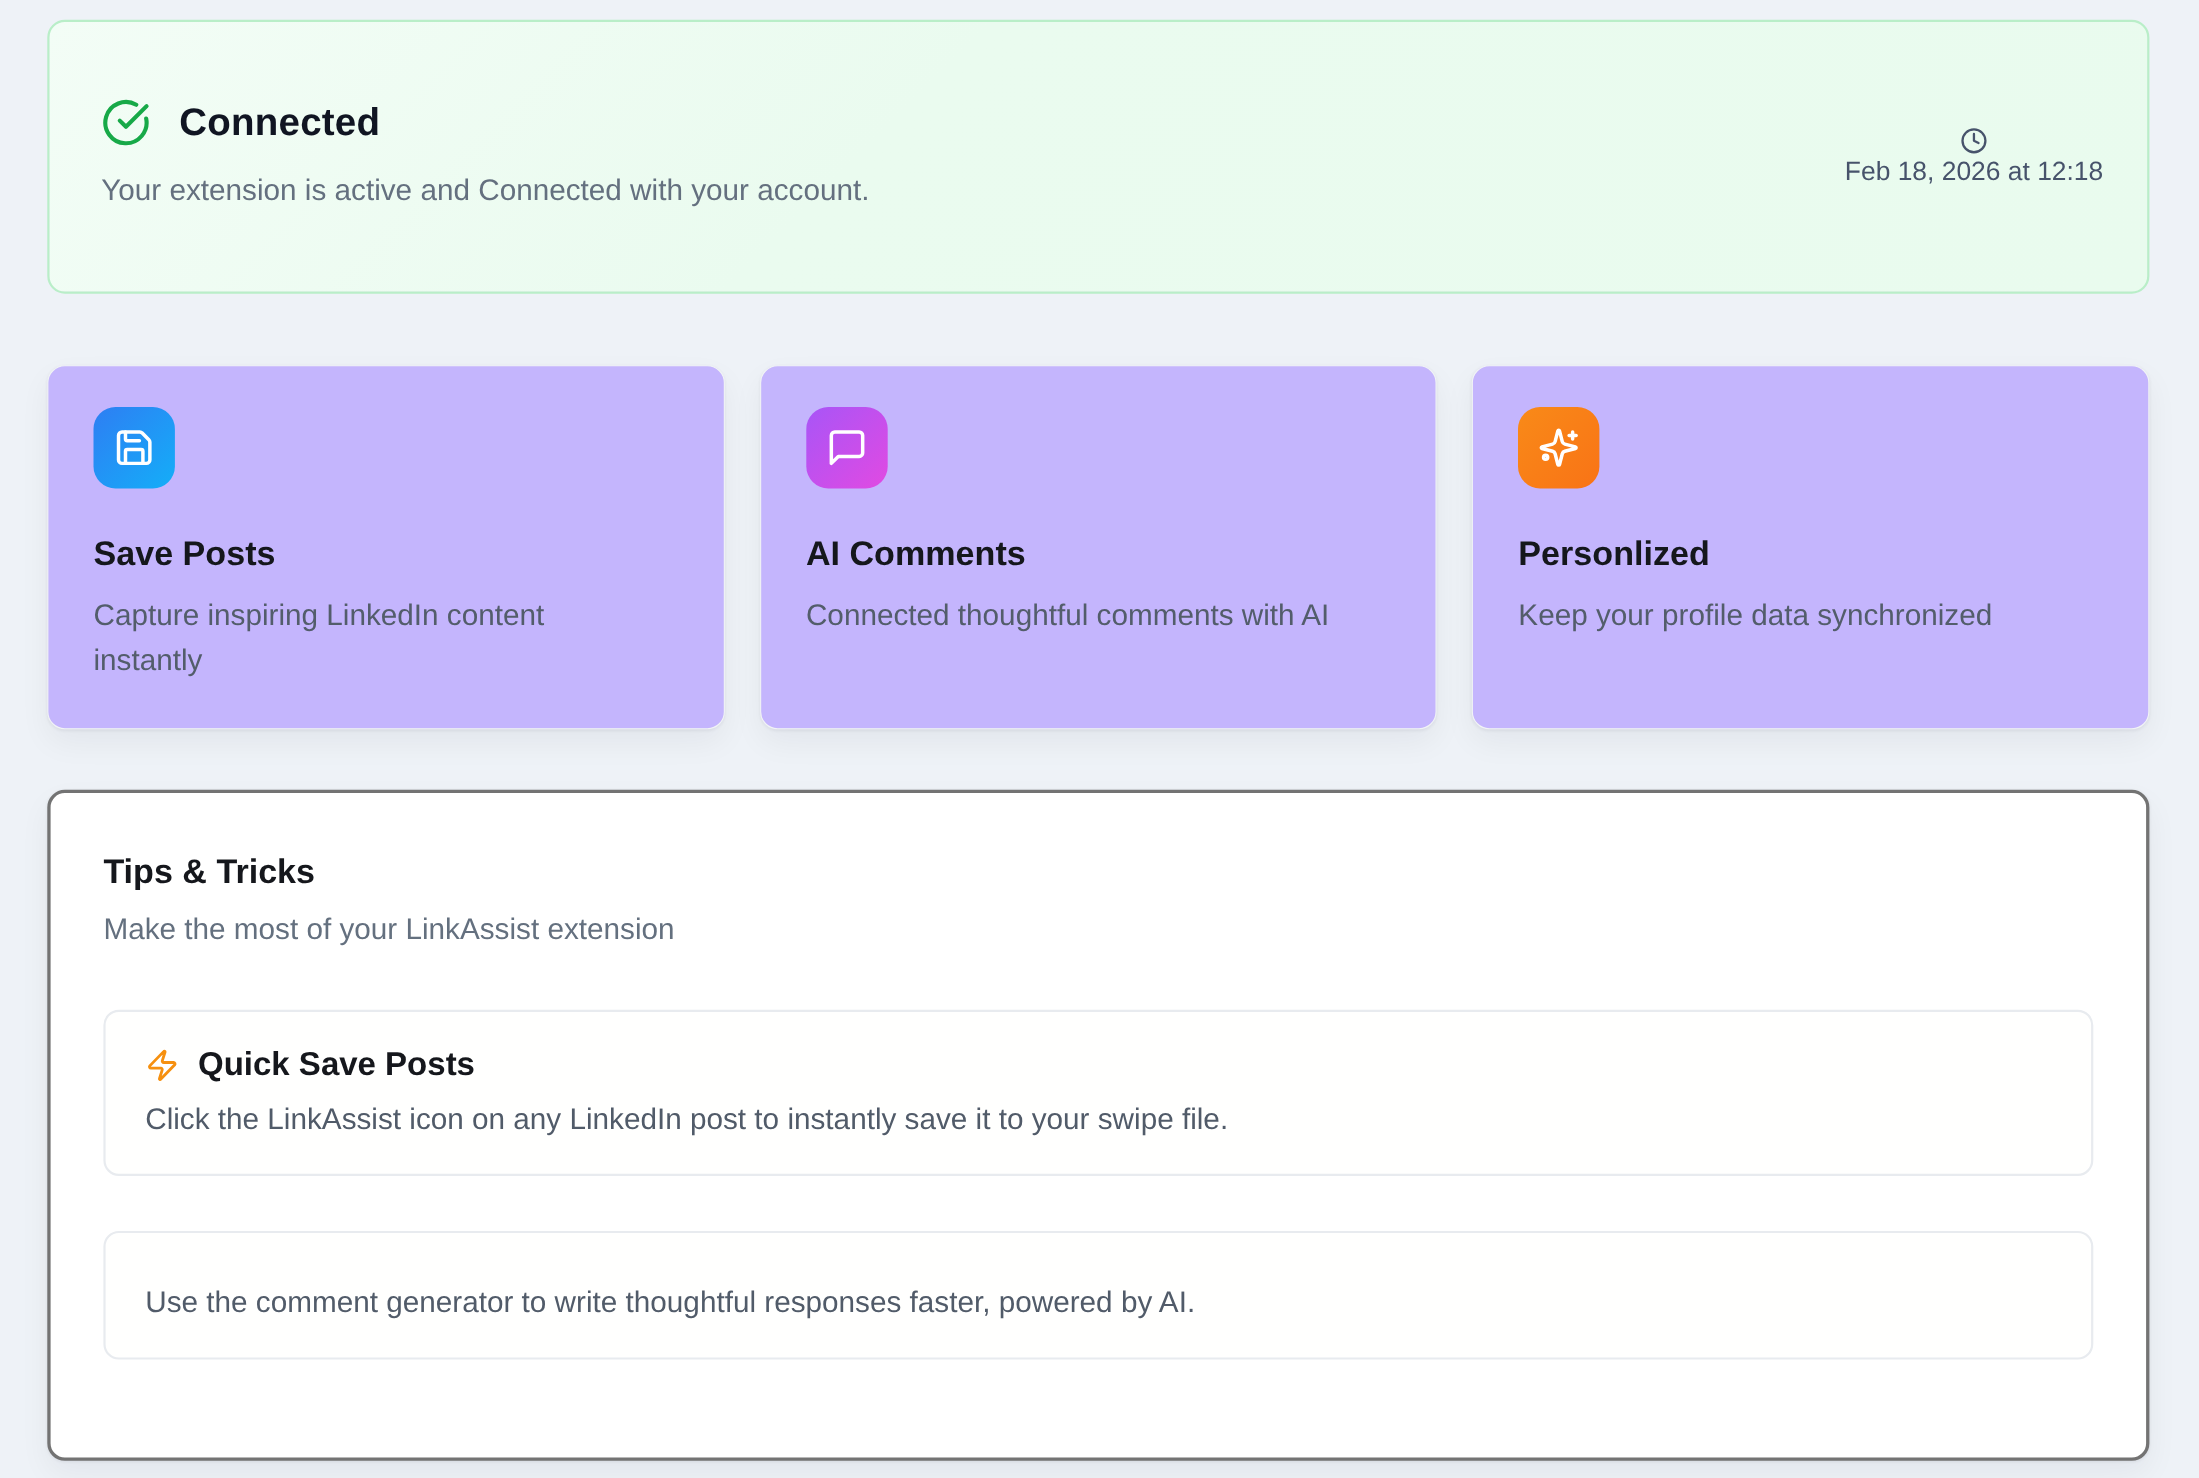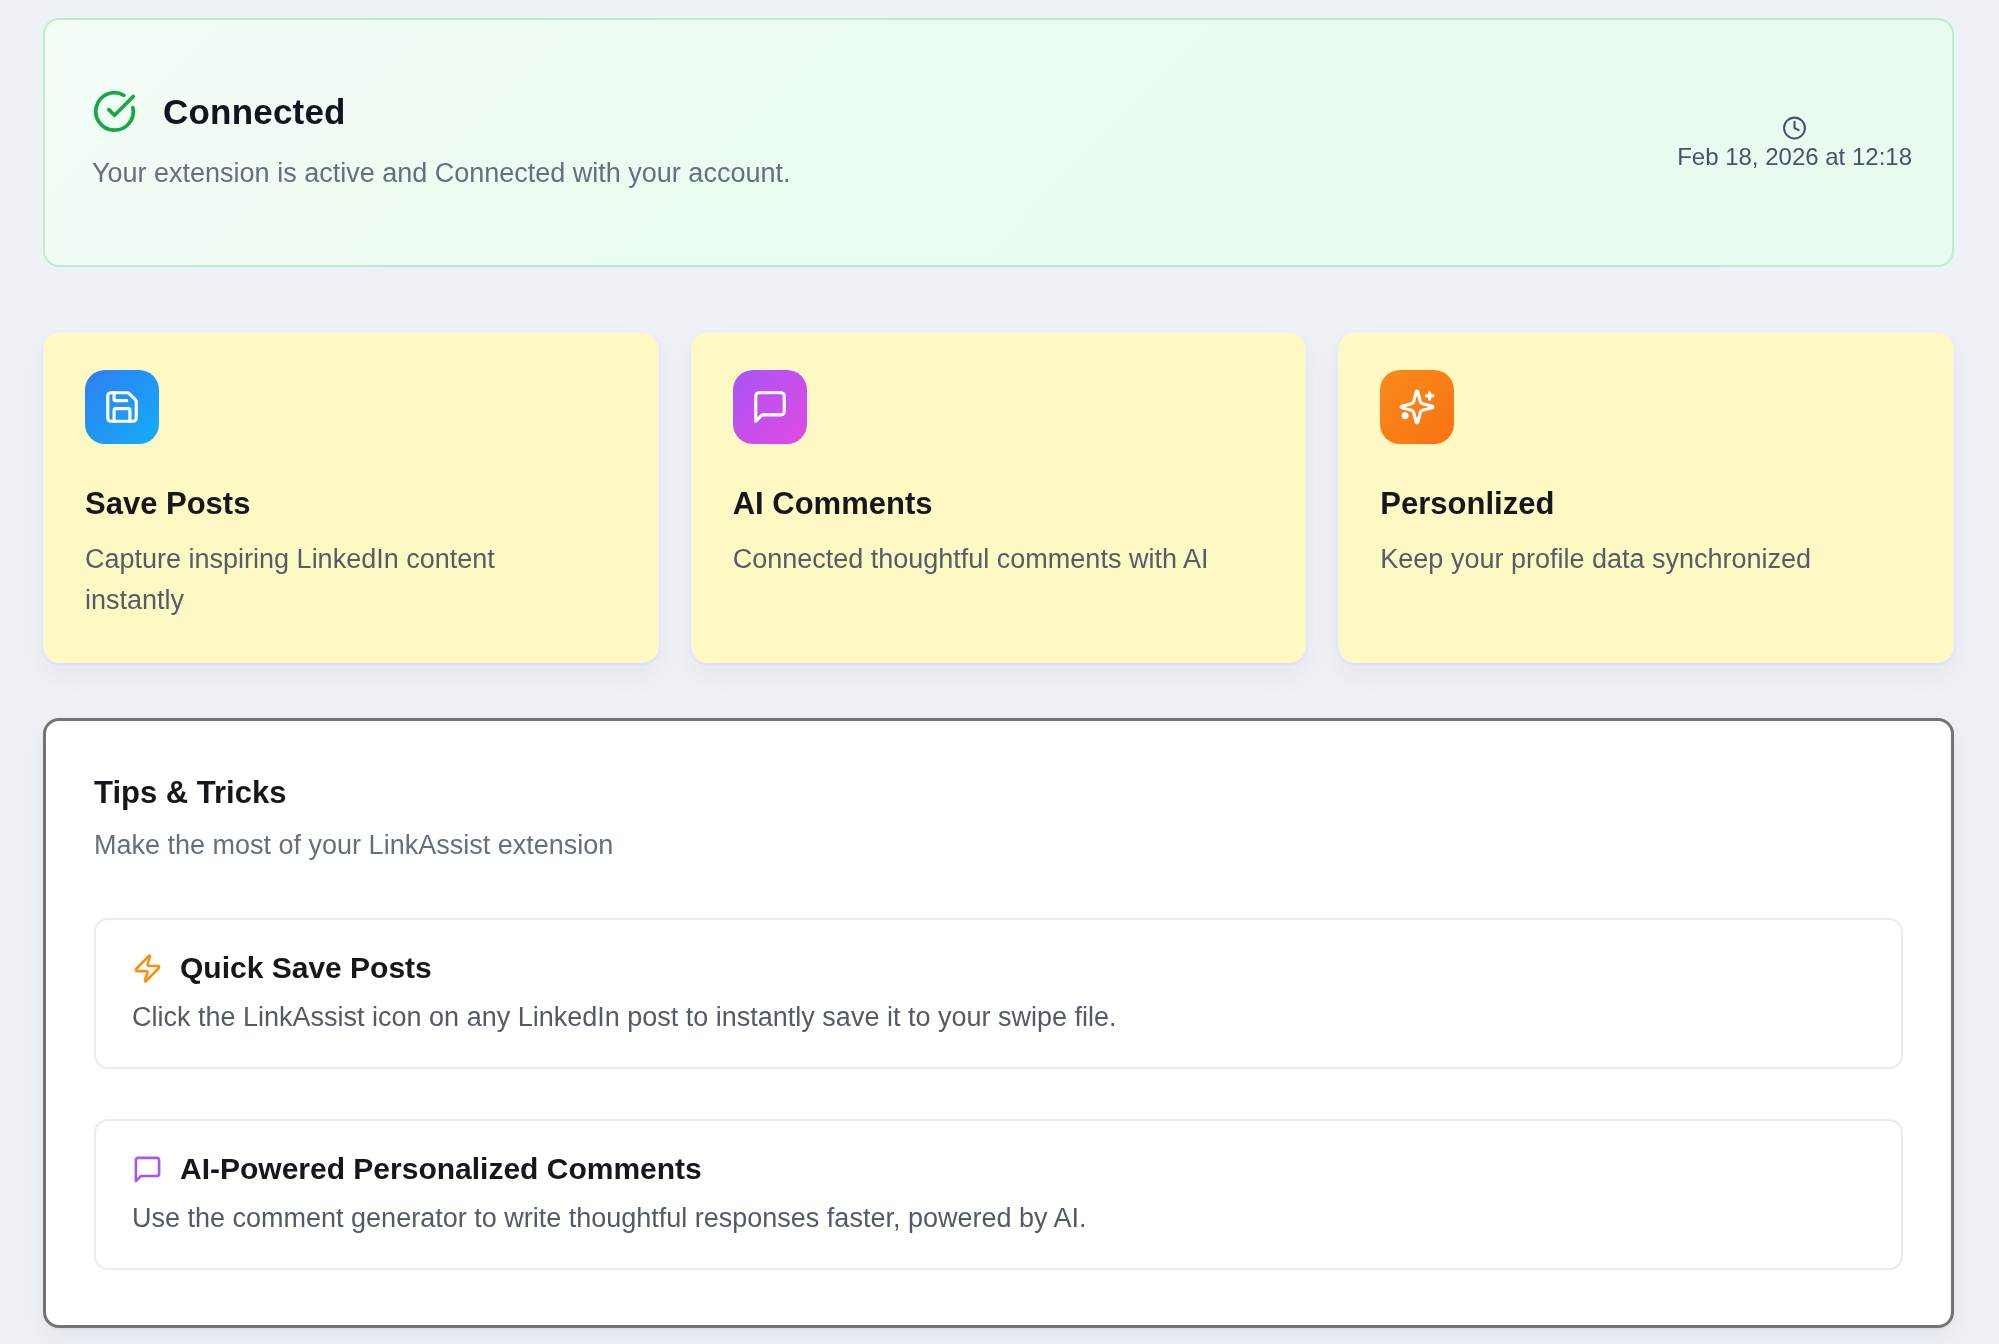--- a/index.html
+++ b/index.html
@@ -48,21 +48,21 @@
 
   
   .cards-row {
     margin-top:65px;
     display:grid;
     grid-template-columns:repeat(3, 1fr);
     gap:32px;
   }
   .feature-card {
     height:331px;
-    background:#fef9c3;
+    background:#c4b5fd;
     border:1px solid #f1f3f6;
     border-radius:16px;
     padding:37px 41px;
     box-shadow:0 1px 3px rgba(16,24,40,.06), 0 12px 28px rgba(16,24,40,.05);
   }
   .icon-tile {
     width:74px; height:74px;
     border-radius:20px;
     display:flex; align-items:center; justify-content:center;
   }
@@ -181,25 +181,17 @@
           <svg width="31" height="31" viewBox="0 0 24 24" fill="none" stroke="#f6900f" stroke-width="2" stroke-linecap="round" stroke-linejoin="round">
             <path d="M4 14a1 1 0 0 1-.78-1.63l9.9-10.2a.5.5 0 0 1 .86.46l-1.92 6.02A1 1 0 0 0 13 10h7a1 1 0 0 1 .78 1.63l-9.9 10.2a.5.5 0 0 1-.86-.46l1.92-6.02A1 1 0 0 0 11 14z"></path>
           </svg>
         </span>
         <h3 class="tip-title">Quick Save Posts</h3>
       </div>
       <p class="tip-desc">Click the LinkAssist icon on any LinkedIn post to instantly save it to your swipe file.</p>
     </article>
 
     <article class="tip-item second">
-      <div class="tip-head">
-        <span>
-          <svg width="31" height="31" viewBox="0 0 24 24" fill="none" stroke="#a855f7" stroke-width="2" stroke-linecap="round" stroke-linejoin="round">
-            <path d="M21 15a2 2 0 0 1-2 2H7l-4 4V5a2 2 0 0 1 2-2h14a2 2 0 0 1 2 2z"></path>
-          </svg>
-        </span>
-        <h3 class="tip-title">AI-Powered Personalized Comments</h3>
-      </div>
       <p class="tip-desc">Use the comment generator to write thoughtful responses faster, powered by AI.</p>
     </article>
   </section>
 
 </div>
 
 </body></html>

